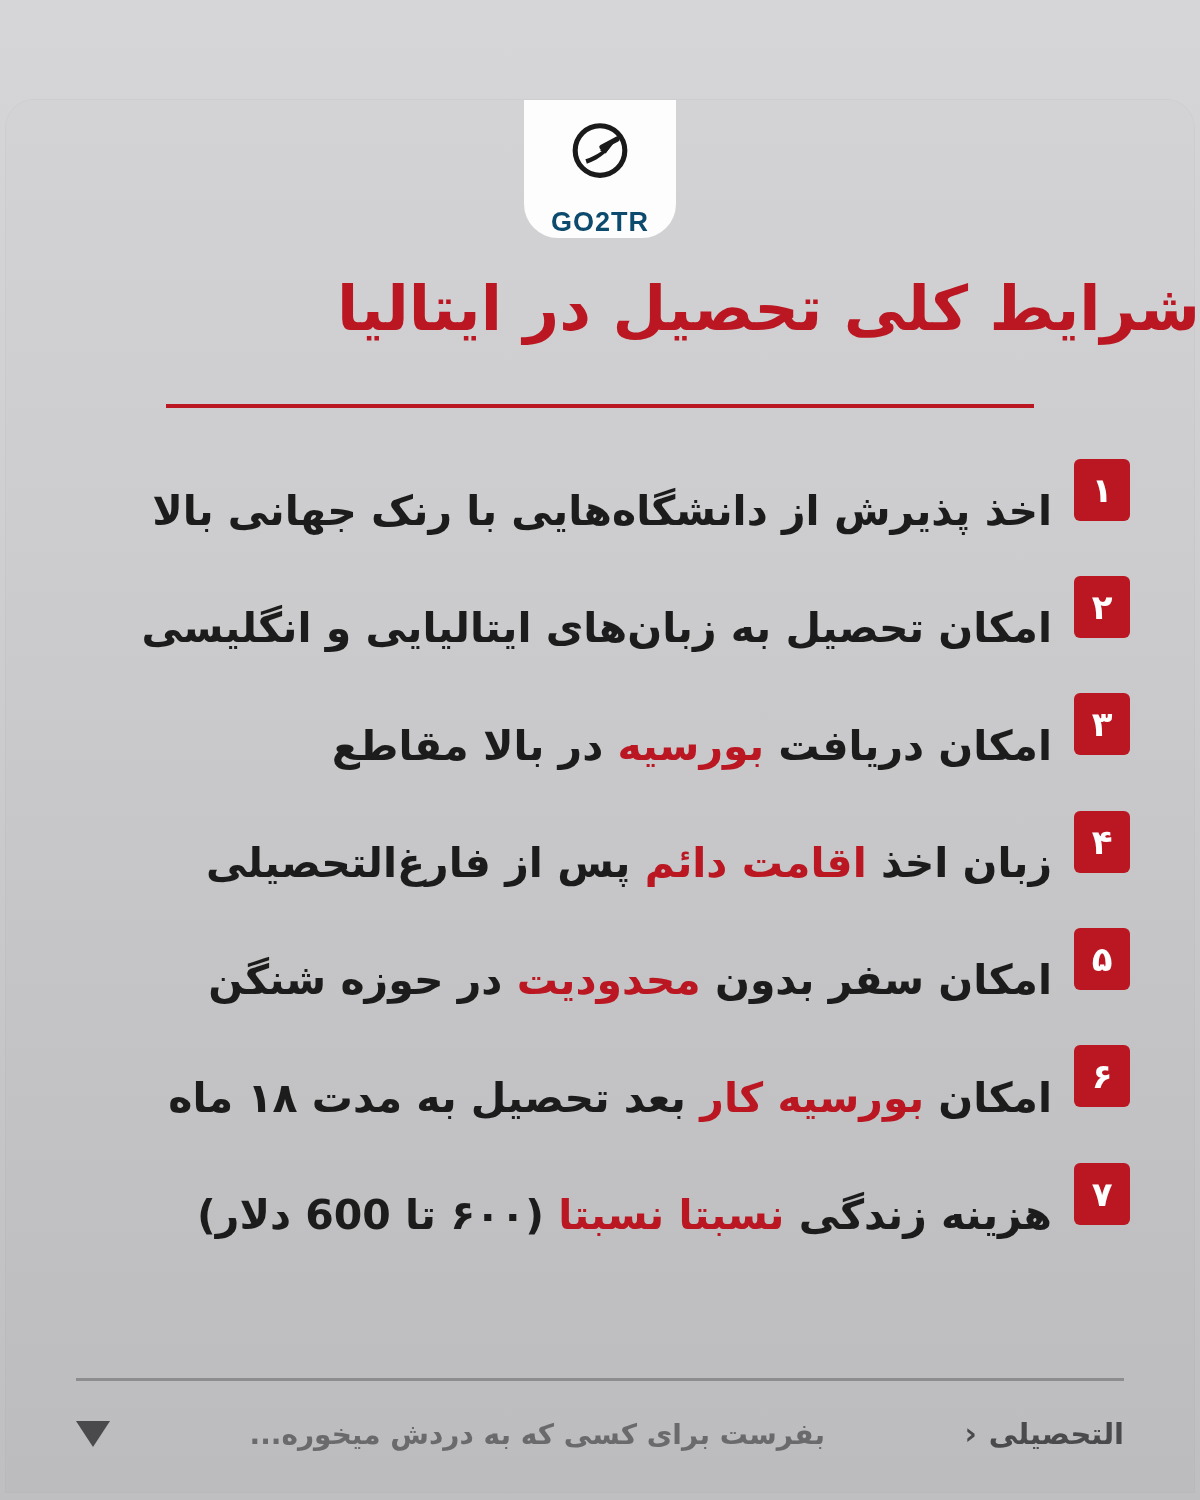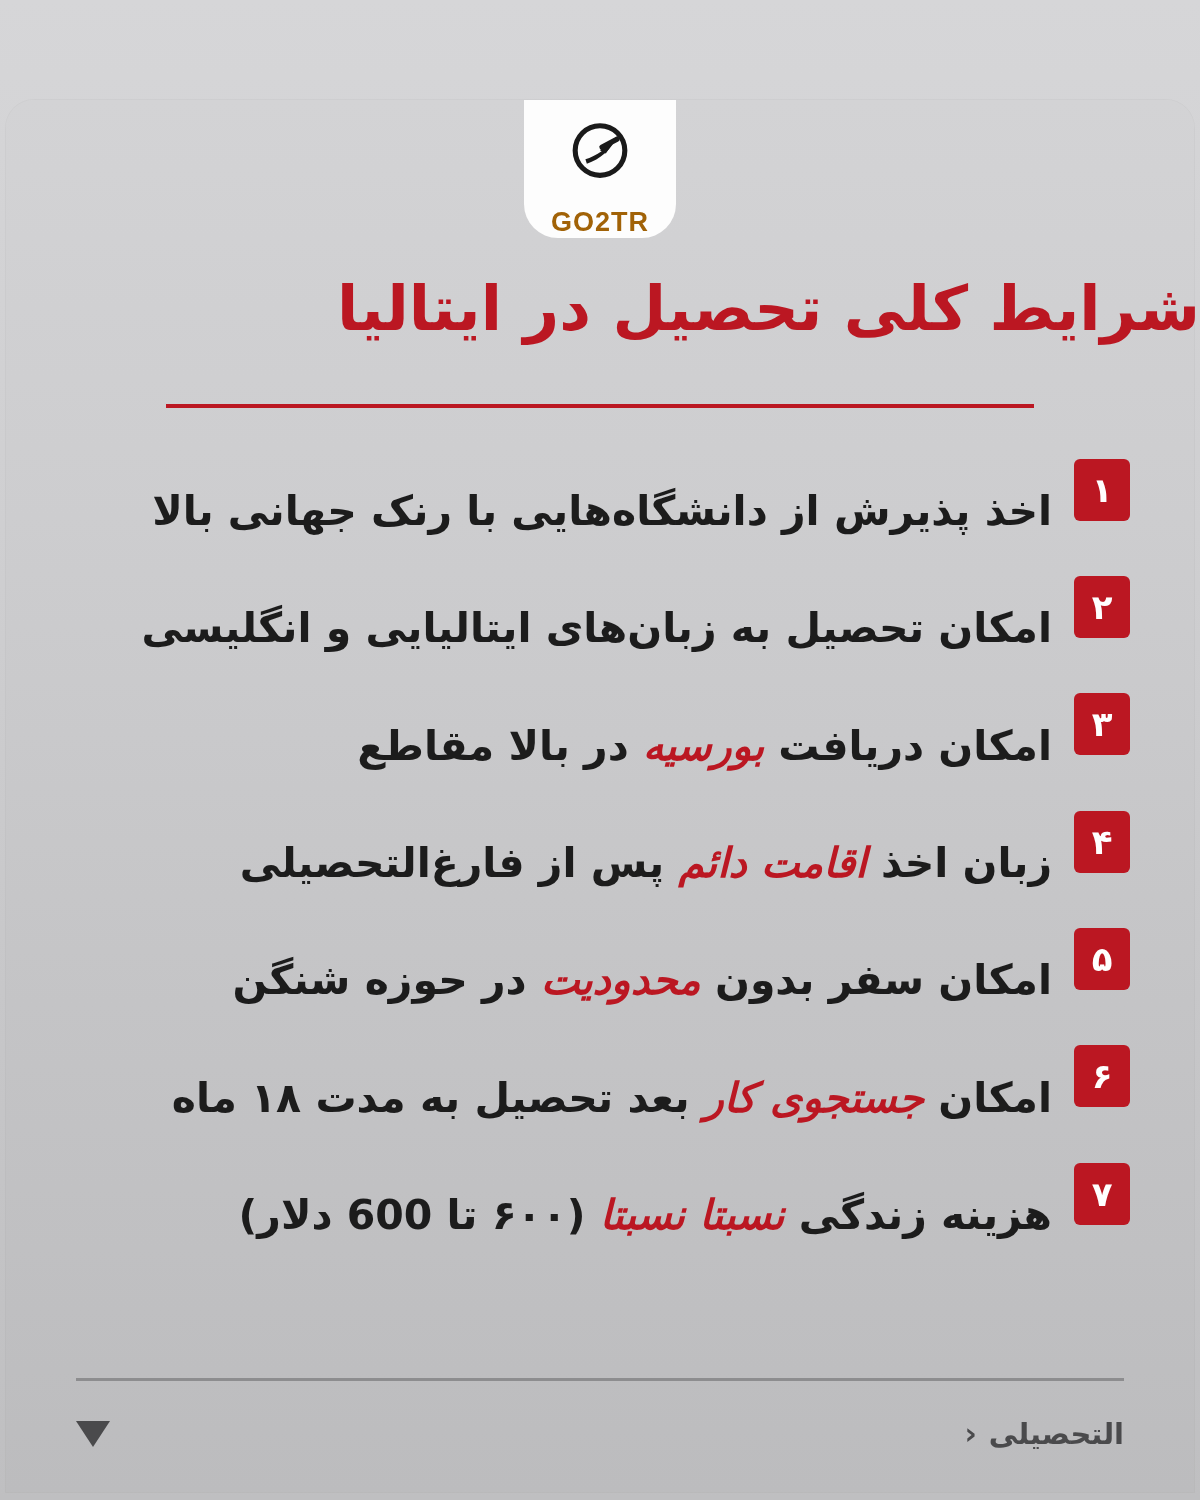--- a/index.html
+++ b/index.html
@@ -53,21 +53,21 @@
   .logo-mark {
     width: 74px;
     height: 74px;
     display: block;
   }
   .logo-text {
     margin-top: 20px;
     font-size: 27px;
     font-weight: bold;
     letter-spacing: 1px;
-    color: #a16207;
+    color: #0c4a6e;
     font-family: "Liberation Sans", sans-serif;
   }
 
   
   .title {
     position: absolute;
     top: 272px;
     left: 0;
     right: 0;
     text-align: right;
@@ -128,21 +128,21 @@
     text-align: right;
     font-size: 41px;
     line-height: 1.35;
     color: #1c1c1c;
     font-weight: bold;
     direction: rtl;
     font-family: "DejaVu Sans", sans-serif;
     padding-left: 6px;
     margin-top: 44px;
   }
-  .item-text .hl { color: #bb1722; font-style: italic; }
+  .item-text .hl { color: #bb1722; }
 
   
   .footer-rule {
     position: absolute;
     left: 76px;
     right: 76px;
     top: 1378px;
     height: 3px;
     background: #8d8d8f;
   }
@@ -232,33 +232,34 @@
       <div class="item">
         <div class="badge">۴</div>
         <div class="item-text"><span>زبان اخذ </span><span class="hl">اقامت دائم</span><span> پس از فارغ‌التحصیلی</span></div>
       </div>
       <div class="item">
         <div class="badge">۵</div>
         <div class="item-text"><span>امکان سفر بدون </span><span class="hl">محدودیت</span><span> در حوزه شنگن</span></div>
       </div>
       <div class="item">
         <div class="badge">۶</div>
-        <div class="item-text"><span>امکان </span><span class="hl">جستجوی کار</span><span> بعد تحصیل به مدت ۱۸ ماه</span></div>
+        <div class="item-text"><span>امکان </span><span class="hl">بورسیه کار</span><span> بعد تحصیل به مدت ۱۸ ماه</span></div>
       </div>
       <div class="item">
         <div class="badge">۷</div>
         <div class="item-text"><span>هزینه زندگی </span><span class="hl">نسبتا نسبتا</span><span> (۶۰۰ تا 600 دلار)</span></div>
       </div>
     </div>
 
   <div class="footer-rule"></div>
 
   <div class="footer">
     <div class="footer-right">
       <span>التحصیلی</span>
       <span class="chev">‹</span>
     </div>
+    <div class="footer-mid">بفرست برای کسی که به دردش میخوره...</div>
     <div class="footer-left">
       <span class="send-icon"></span>
     </div>
   </div>
 
 </div>
 
 </body></html>

